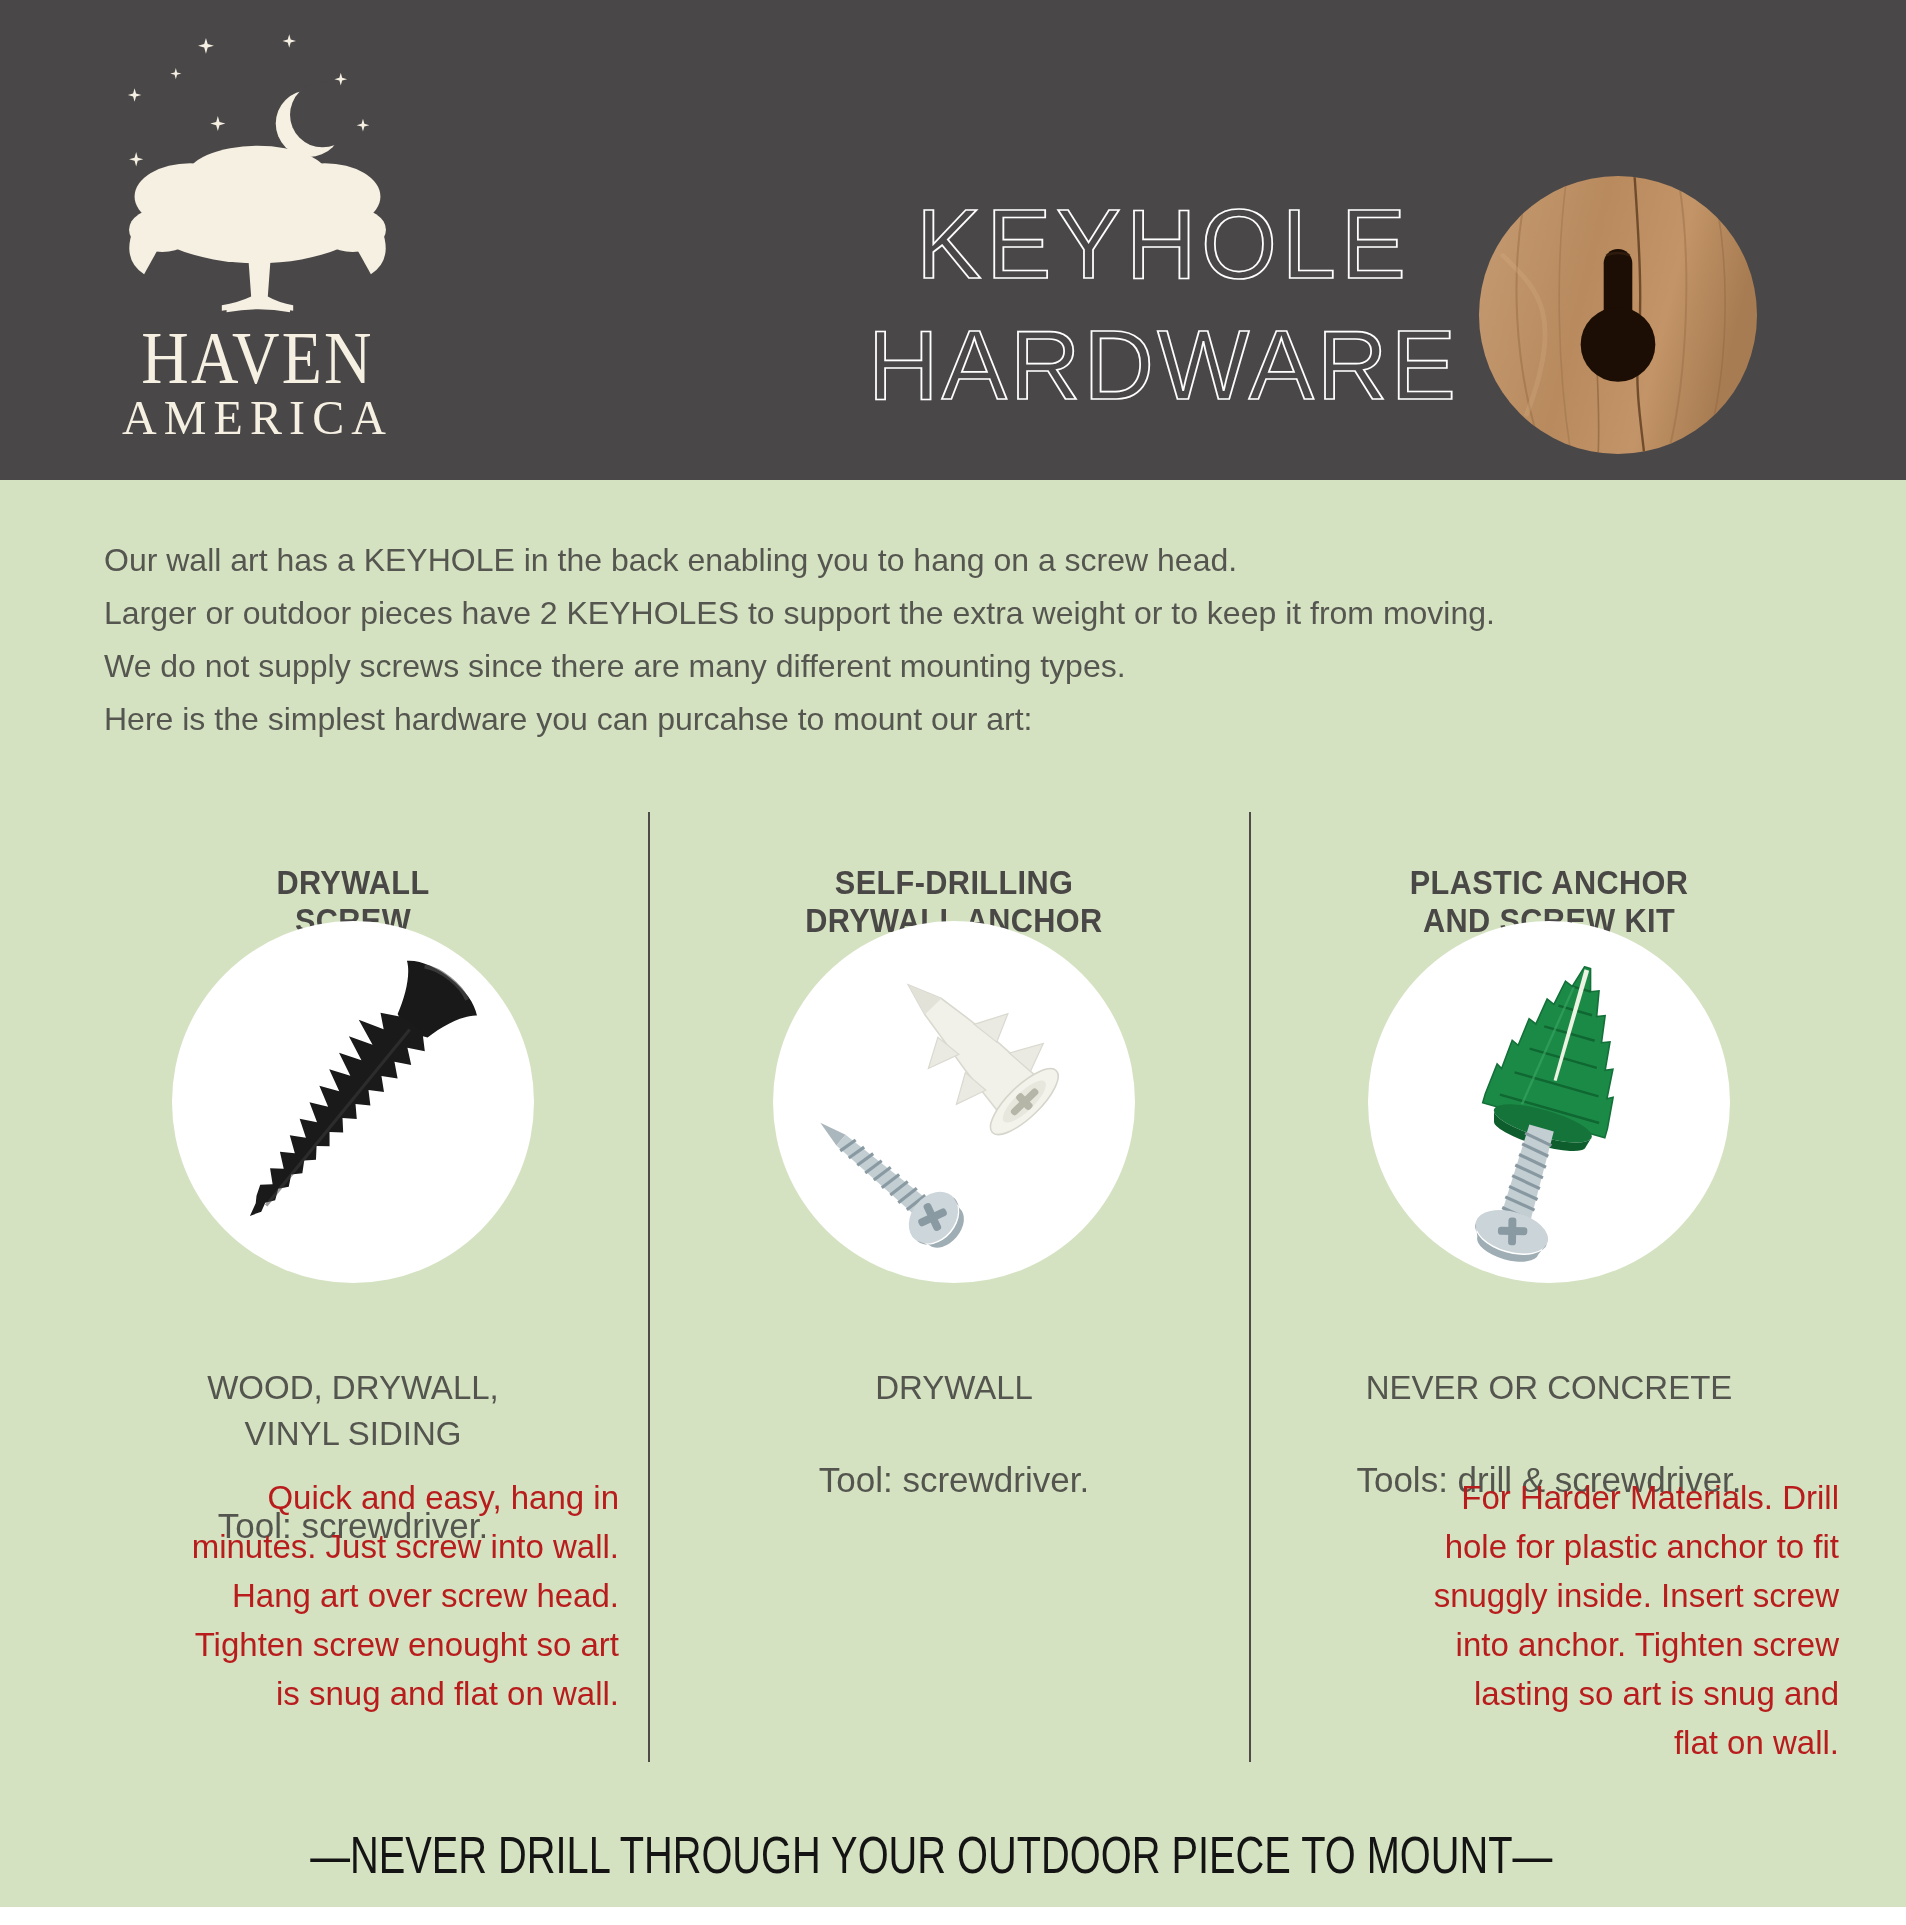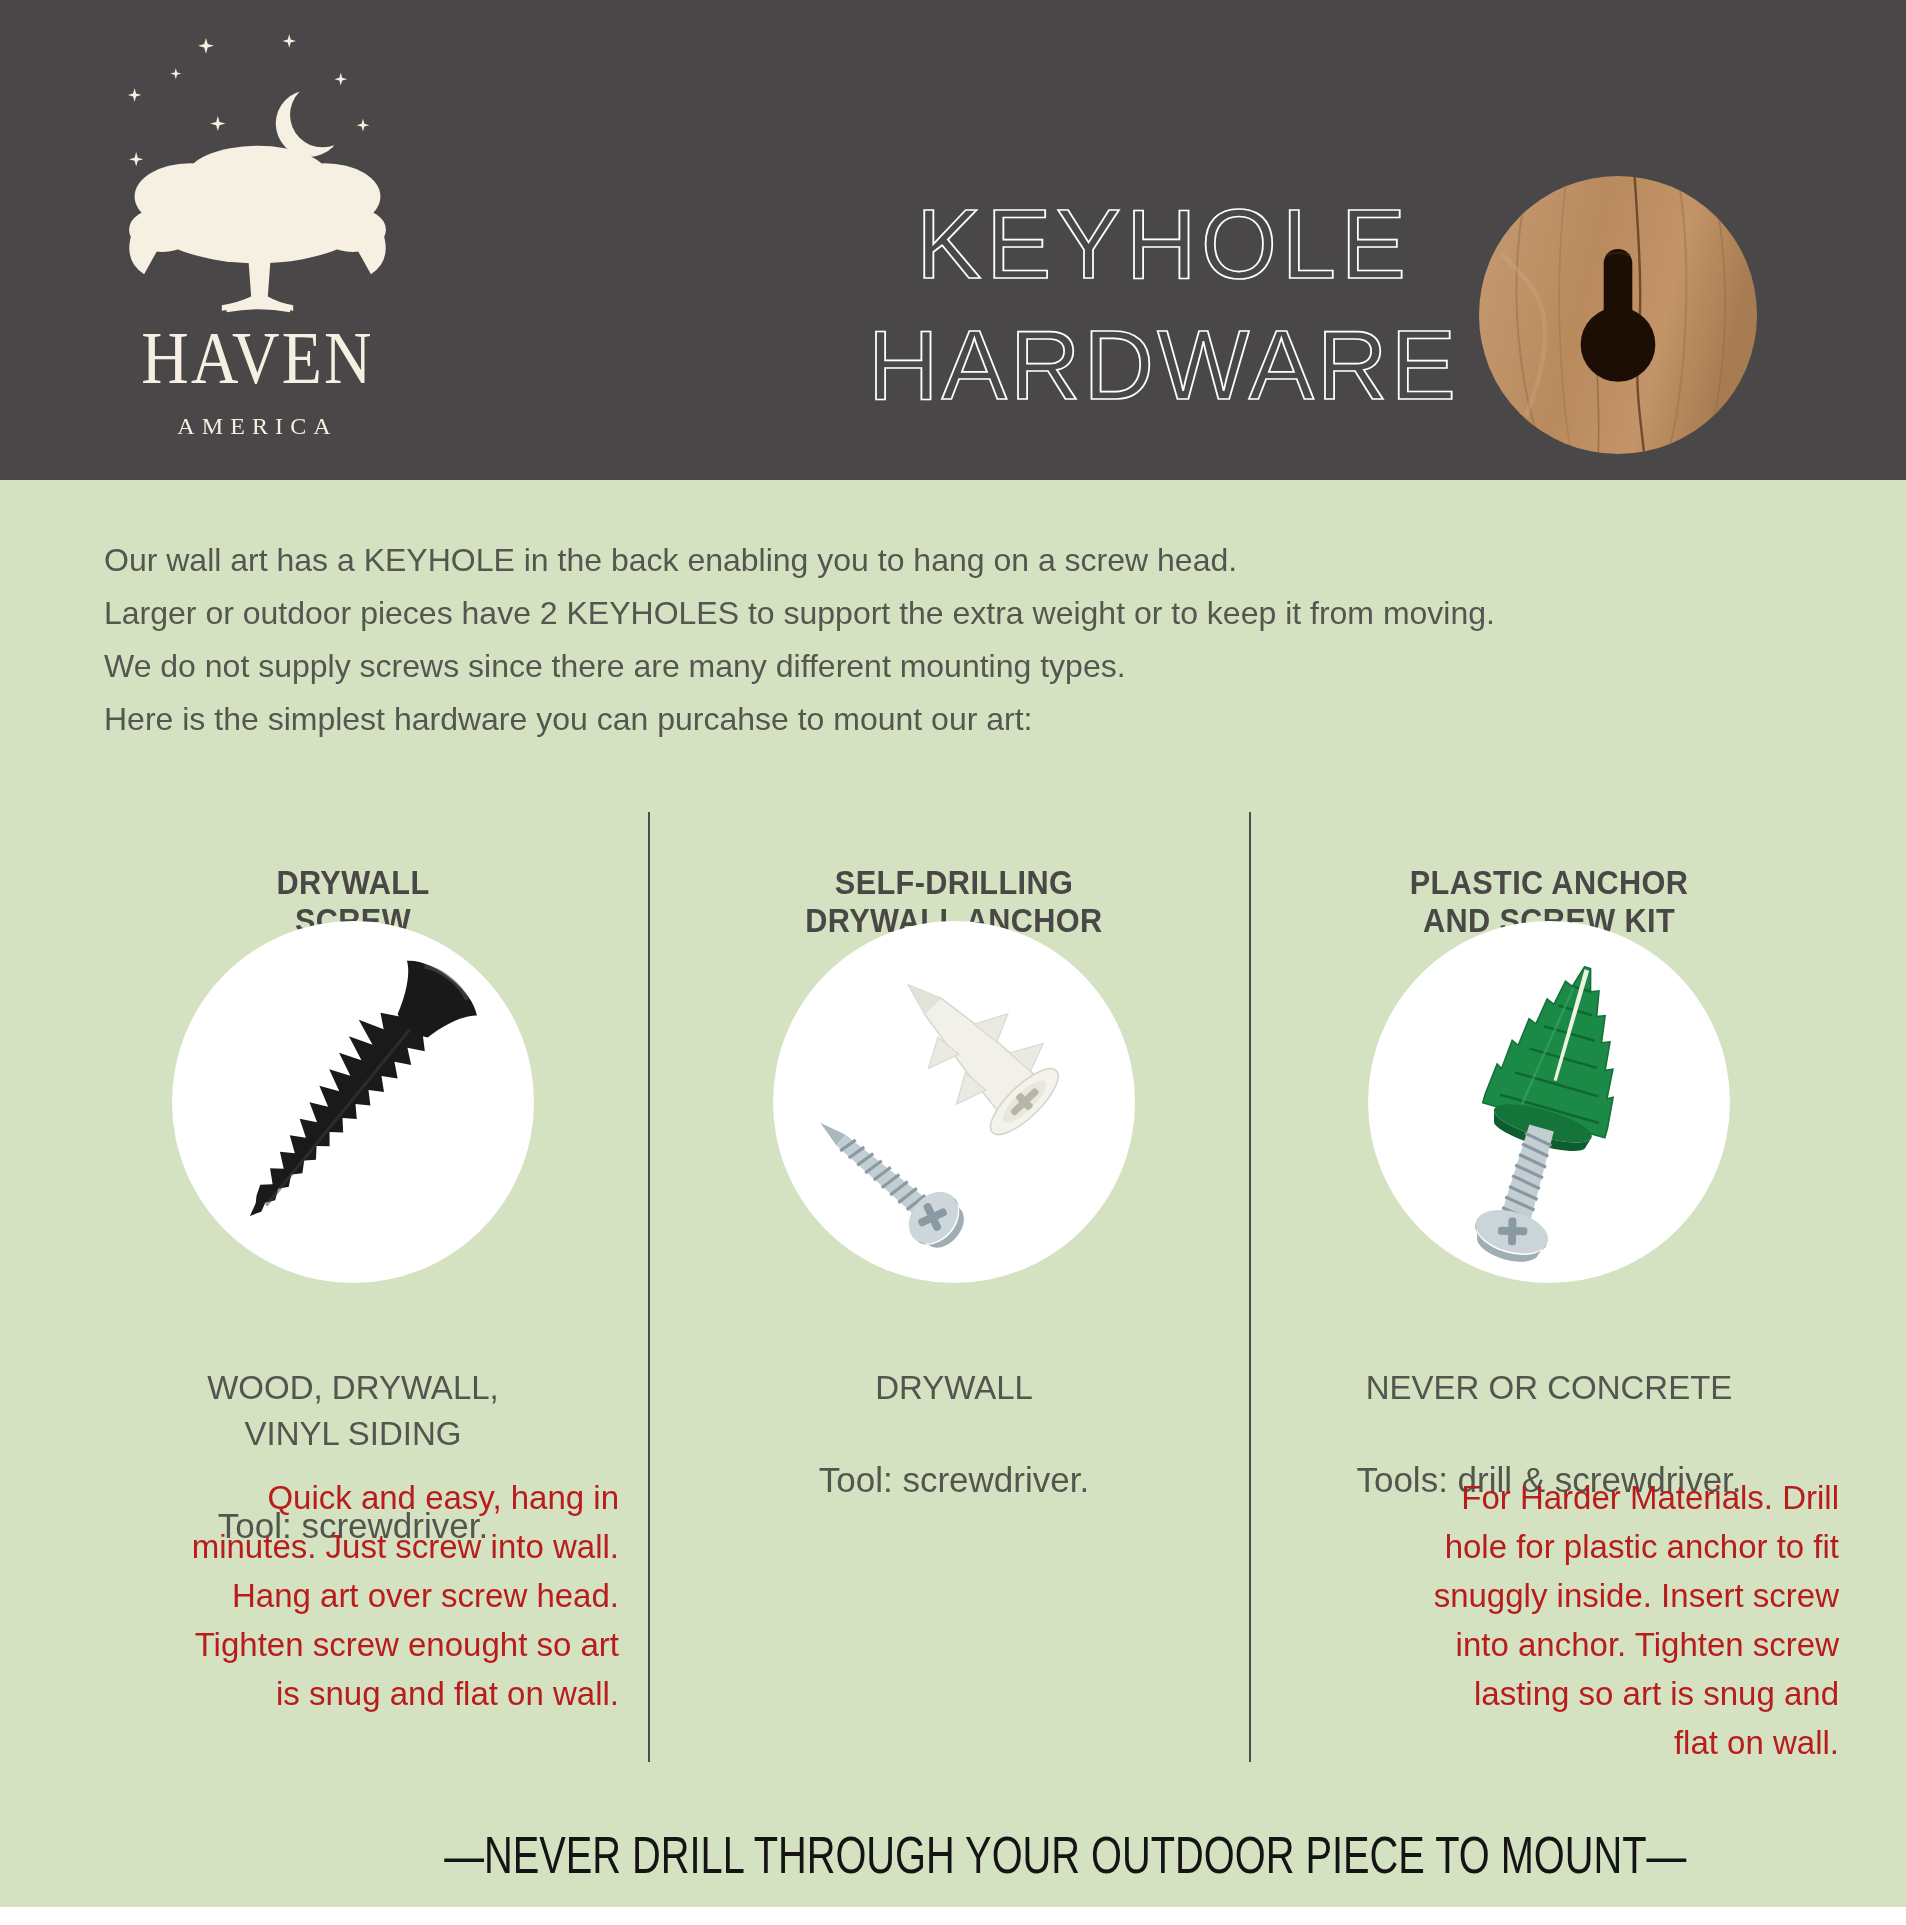--- a/index.html
+++ b/index.html
@@ -5,22 +5,22 @@
   html,body{margin:0;padding:0;background:#ffffff;}
   .page{position:relative;width:1907px;height:1926px;background:#d4e2c1;overflow:hidden;
         font-family:"Liberation Sans",sans-serif;}
   
   .header{position:absolute;top:0;left:0;width:1907px;height:480px;background:#4a4748;}
   .logo-art{position:absolute;left:87px;top:30px;width:341px;height:295px;}
   .logo-name{position:absolute;left:87px;top:321px;width:341px;text-align:center;
              font-family:"Liberation Serif",serif;color:#f5f0e2;font-size:73px;line-height:76px;
              letter-spacing:2.4px;transform:scaleX(0.9);}
   .logo-subname{position:absolute;left:87px;top:399px;width:341px;text-align:center;
-             font-family:"Liberation Serif",serif;color:#f5f0e2;font-size:24px;line-height:38px;
-             letter-spacing:7.1px;margin-top:8px;}
+             font-family:"Liberation Serif",serif;color:#f5f0e2;font-size:48px;line-height:38px;
+             letter-spacing:7.1px;}
   .title-svg{position:absolute;left:826px;top:189px;width:675px;height:238px;}
   .title-svg text{font-family:"Liberation Sans",sans-serif;fill:none;stroke:#ffffff;stroke-width:2.2px;}
   .wood-photo{position:absolute;left:1479px;top:176px;width:278px;height:278px;}
   
   .intro{position:absolute;left:104px;top:534px;width:1668px;font-size:32px;line-height:53px;
          color:#565650;white-space:pre-line;}
   
   .divider{position:absolute;top:812px;width:2.4px;height:950px;background:#4e4b49;}
   .divider.d1{left:648px;}
   .divider.d2{left:1249px;}
@@ -34,21 +34,21 @@
   .col-circle{position:absolute;top:83px;left:97px;width:362px;height:362px;}
   .col-materials{position:absolute;top:481px;left:0;width:556px;text-align:center;
                  font-size:33px;line-height:46px;color:#54554e;white-space:pre-line;}
   .col-tool{font-size:35px;line-height:46px;color:#54554e;}
   .col-desc{position:absolute;top:635px;width:524px;font-size:33px;line-height:49px;color:#b91c1c;
             white-space:pre-line;text-align:right;}
   .c1 .col-desc{left:20px;}
   .c2 .col-desc{left:22px;}
   .c3 .col-desc{left:44px;}
   
-  .footer-note{position:absolute;top:1826px;left:0;width:1862px;text-align:right;}
+  .footer-note{position:absolute;top:1826px;left:0;width:1862px;text-align:center;}
   .footer-note span{display:inline-block;transform:scaleX(0.78);font-size:51px;font-weight:normal;
                     color:#141414;letter-spacing:0;}
   .bottom-strip{position:absolute;left:0;top:1907px;width:1907px;height:18px;background:#ffffff;}
 </style>
 </head>
 <body>
 
 <div class="page">
 
   <div class="header">

